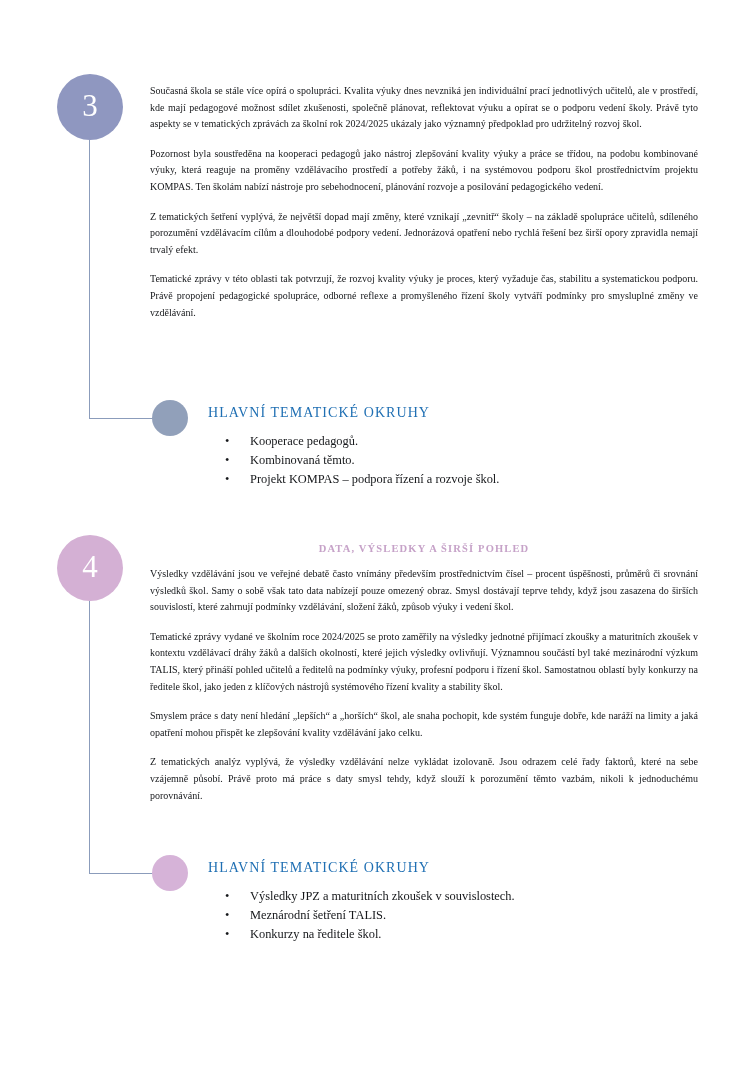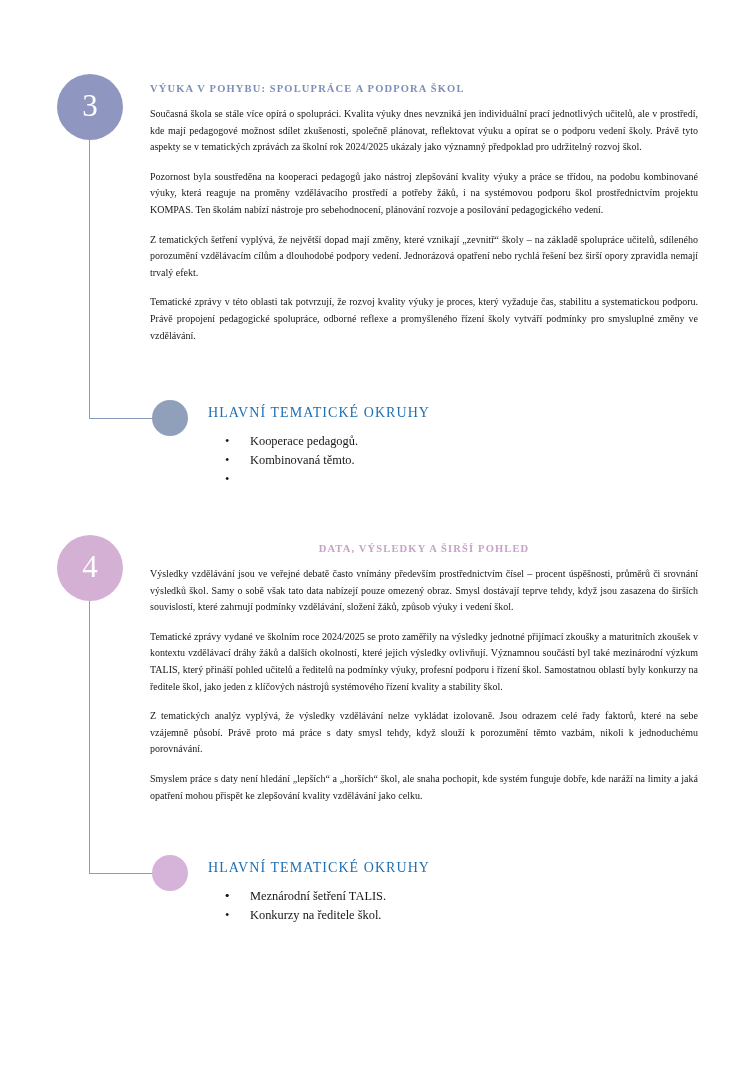--- a/index.html
+++ b/index.html
@@ -138,68 +138,69 @@
 
     <div class="num-circle" style="left:57px; top:74px; background:#8f97c0;">
       <span>3</span>
     </div>
 
     <div class="connector-stem" style="left:89px; top:140px; height:278px;"></div>
     <div class="connector-arm" style="left:89px; top:418px; width:82px;"></div>
     <div class="dot-circle" style="left:152px; top:400px; background:#91a0ba;"></div>
 
     <div class="content" style="top:83px;">
-      <h2 class="section-title blue">VÝUKA V POHYBU: SPOLUPRÁCE A PODPORA ŠKOL</h2>
       <p class="body">Současná škola se stále více opírá o spolupráci. Kvalita výuky dnes nevzniká jen individuální prací jednotlivých učitelů, ale v prostředí, kde mají pedagogové možnost sdílet zkušenosti, společně plánovat, reflektovat výuku a opírat se o podporu vedení školy. Právě tyto aspekty se v tematických zprávách za školní rok 2024/2025 ukázaly jako významný předpoklad pro udržitelný rozvoj škol.</p>
       <p class="body">Pozornost byla soustředěna na kooperaci pedagogů jako nástroj zlepšování kvality výuky a práce se třídou, na podobu kombinované výuky, která reaguje na proměny vzdělávacího prostředí a potřeby žáků, i na systémovou podporu škol prostřednictvím projektu KOMPAS. Ten školám nabízí nástroje pro sebehodnocení, plánování rozvoje a posilování pedagogického vedení.</p>
       <p class="body">Z tematických šetření vyplývá, že největší dopad mají změny, které vznikají „zevnitř“ školy – na základě spolupráce učitelů, sdíleného porozumění vzdělávacím cílům a dlouhodobé podpory vedení. Jednorázová opatření nebo rychlá řešení bez širší opory zpravidla nemají trvalý efekt.</p>
       <p class="body">Tematické zprávy v této oblasti tak potvrzují, že rozvoj kvality výuky je proces, který vyžaduje čas, stabilitu a systematickou podporu. Právě propojení pedagogické spolupráce, odborné reflexe a promyšleného řízení školy vytváří podmínky pro smysluplné změny ve vzdělávání.</p>
     </div>
 
     <div class="topics" style="top:405px;">
       <h3 class="topics-title">HLAVNÍ TEMATICKÉ OKRUHY</h3>
       <ul class="topic-list">
         <li>
           <span class="bullet">•</span>
           <span>Kooperace pedagogů.</span>
         </li>
         <li>
           <span class="bullet">•</span>
           <span>Kombinovaná těmto.</span>
         </li>
         <li>
           <span class="bullet">•</span>
+          <span>Projekt KOMPAS – podpora řízení a rozvoje škol.</span>
         </li>
       </ul>
     </div>
   </div>
 
   <div class="section">
 
     <div class="num-circle" style="left:57px; top:535px; background:#d4b0d4;">
       <span>4</span>
     </div>
 
     <div class="connector-stem" style="left:89px; top:601px; height:272px;"></div>
     <div class="connector-arm" style="left:89px; top:873px; width:82px;"></div>
     <div class="dot-circle" style="left:152px; top:855px; background:#d6b3d8;"></div>
 
     <div class="content" style="top:543px;">
       <h2 class="section-title pink">DATA, VÝSLEDKY A ŠIRŠÍ POHLED</h2>
       <p class="body">Výsledky vzdělávání jsou ve veřejné debatě často vnímány především prostřednictvím čísel – procent úspěšnosti, průměrů či srovnání výsledků škol. Samy o sobě však tato data nabízejí pouze omezený obraz. Smysl dostávají teprve tehdy, když jsou zasazena do širších souvislostí, které zahrnují podmínky vzdělávání, složení žáků, způsob výuky i vedení škol.</p>
       <p class="body">Tematické zprávy vydané ve školním roce 2024/2025 se proto zaměřily na výsledky jednotné přijímací zkoušky a maturitních zkoušek v kontextu vzdělávací dráhy žáků a dalších okolností, které jejich výsledky ovlivňují. Významnou součástí byl také mezinárodní výzkum TALIS, který přináší pohled učitelů a ředitelů na podmínky výuky, profesní podporu i řízení škol. Samostatnou oblastí byly konkurzy na ředitele škol, jako jeden z klíčových nástrojů systémového řízení kvality a stability škol.</p>
+      <p class="body">Smyslem práce s daty není hledání „lepších“ a „horších“ škol, ale snaha pochopit, kde systém funguje dobře, kde naráží na limity a jaká opatření mohou přispět ke zlepšování kvality vzdělávání jako celku.</p>
       <p class="body">Z tematických analýz vyplývá, že výsledky vzdělávání nelze vykládat izolovaně. Jsou odrazem celé řady faktorů, které na sebe vzájemně působí. Právě proto má práce s daty smysl tehdy, když slouží k porozumění těmto vazbám, nikoli k jednoduchému porovnávání.</p>
-      <p class="body">Smyslem práce s daty není hledání „lepších“ a „horších“ škol, ale snaha pochopit, kde systém funguje dobře, kde naráží na limity a jaká opatření mohou přispět ke zlepšování kvality vzdělávání jako celku.</p>
     </div>
 
     <div class="topics" style="top:860px;">
       <h3 class="topics-title">HLAVNÍ TEMATICKÉ OKRUHY</h3>
       <ul class="topic-list">
         <li>
           <span class="bullet">•</span>
+          <span>Výsledky JPZ a maturitních zkoušek v souvislostech.</span>
         </li>
         <li>
           <span class="bullet">•</span>
           <span>Meznárodní šetření TALIS.</span>
         </li>
         <li>
           <span class="bullet">•</span>
           <span>Konkurzy na ředitele škol.</span>
         </li>
       </ul>

